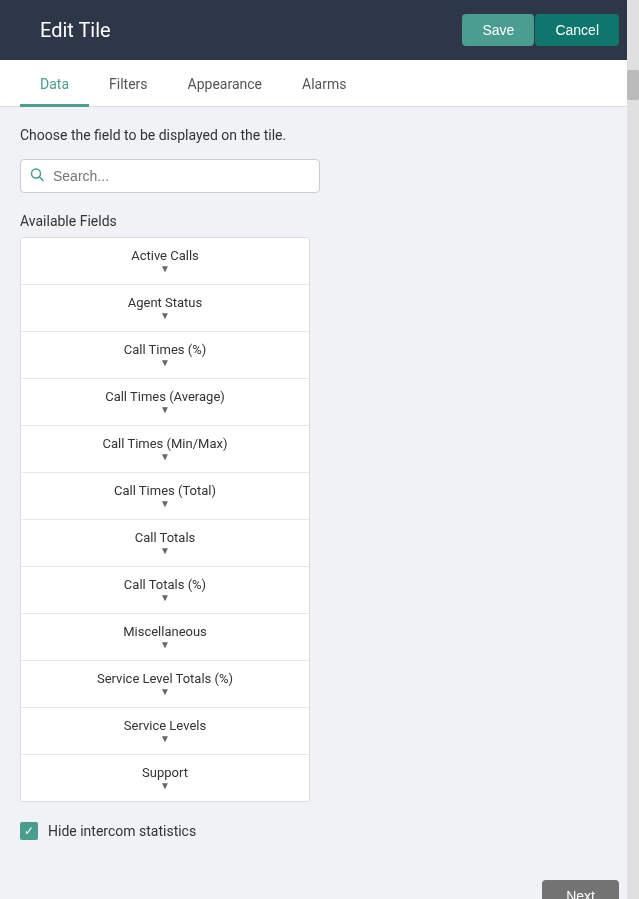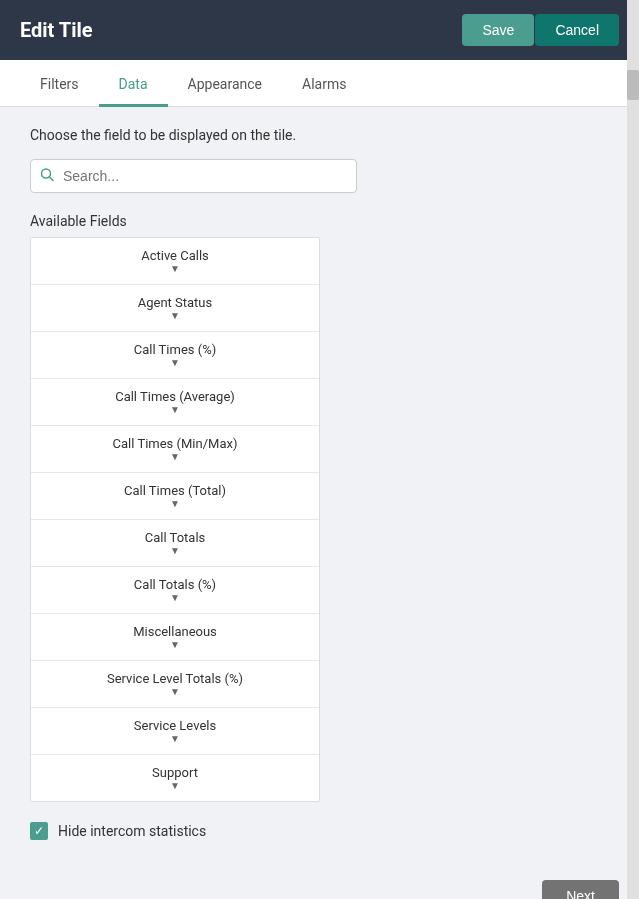--- a/index.html
+++ b/index.html
@@ -17,22 +17,23 @@
       background: #2d3748;
       color: white;
       display: flex;
       align-items: center;
       justify-content: space-between;
       padding: 0 20px;
       height: 60px;
     }
     .header-title {
       font-size: 20px;
-      font-weight: 700;
-      color: white;
+      font-weight: 400;
+      color: white;
+      margin-left: 20px;
     }
     .header-buttons {
       display: flex;
       gap: 1px;
     }
     .btn-save {
       background: #4a9d8f;
       color: white;
       border: none;
       padding: 8px 20px;
@@ -73,32 +74,31 @@
       margin-bottom: -1px;
     }
     .tab.active {
       color: #4a9d8f;
       border-bottom: 3px solid #4a9d8f;
     }
 
     
     .content {
       padding: 20px;
-      margin-left: 10px;
     }
     .description {
       color: #333;
       margin-bottom: 16px;
       font-size: 14px;
     }
 
     
     .search-container {
       position: relative;
-      width: 327px;
+      width: 300px;
       margin-bottom: 20px;
     }
     .search-icon-wrap {
       position: absolute;
       left: 10px;
       top: 50%;
       transform: translateY(-50%);
       color: #4a9d8f;
     }
     .search-input {
@@ -243,22 +243,22 @@
     <span class="header-title">Edit Tile</span>
     <div class="header-buttons">
       <button class="btn-save">Save</button>
       <button class="btn-cancel">Cancel</button>
     </div>
   </div>
 
   <div class="main-content">
 
     <div class="tabs">
+      <div class="tab active">Data</div>
       <div class="tab">Filters</div>
-      <div class="tab active">Data</div>
       <div class="tab">Appearance</div>
       <div class="tab">Alarms</div>
     </div>
 
     <div class="content">
       <p class="description">Choose the field to be displayed on the tile.</p>
 
       <div class="search-container">
         <span class="search-icon-wrap">
           <svg width="14" height="14" viewBox="0 0 14 14" fill="none">

